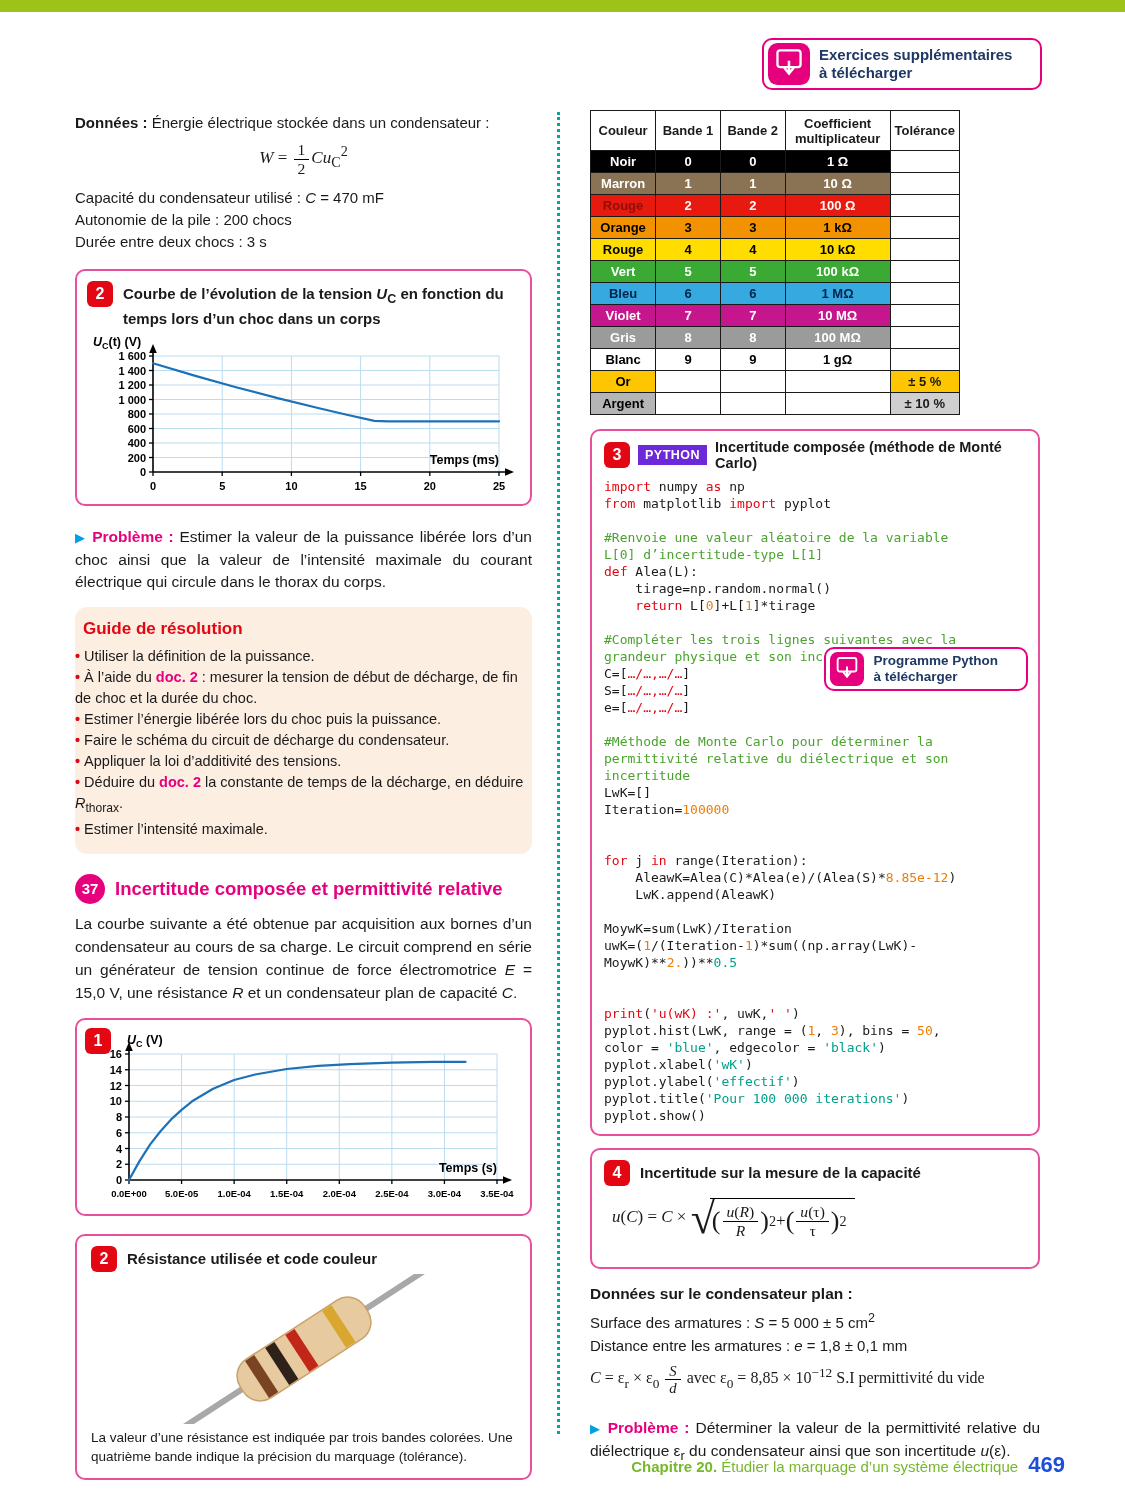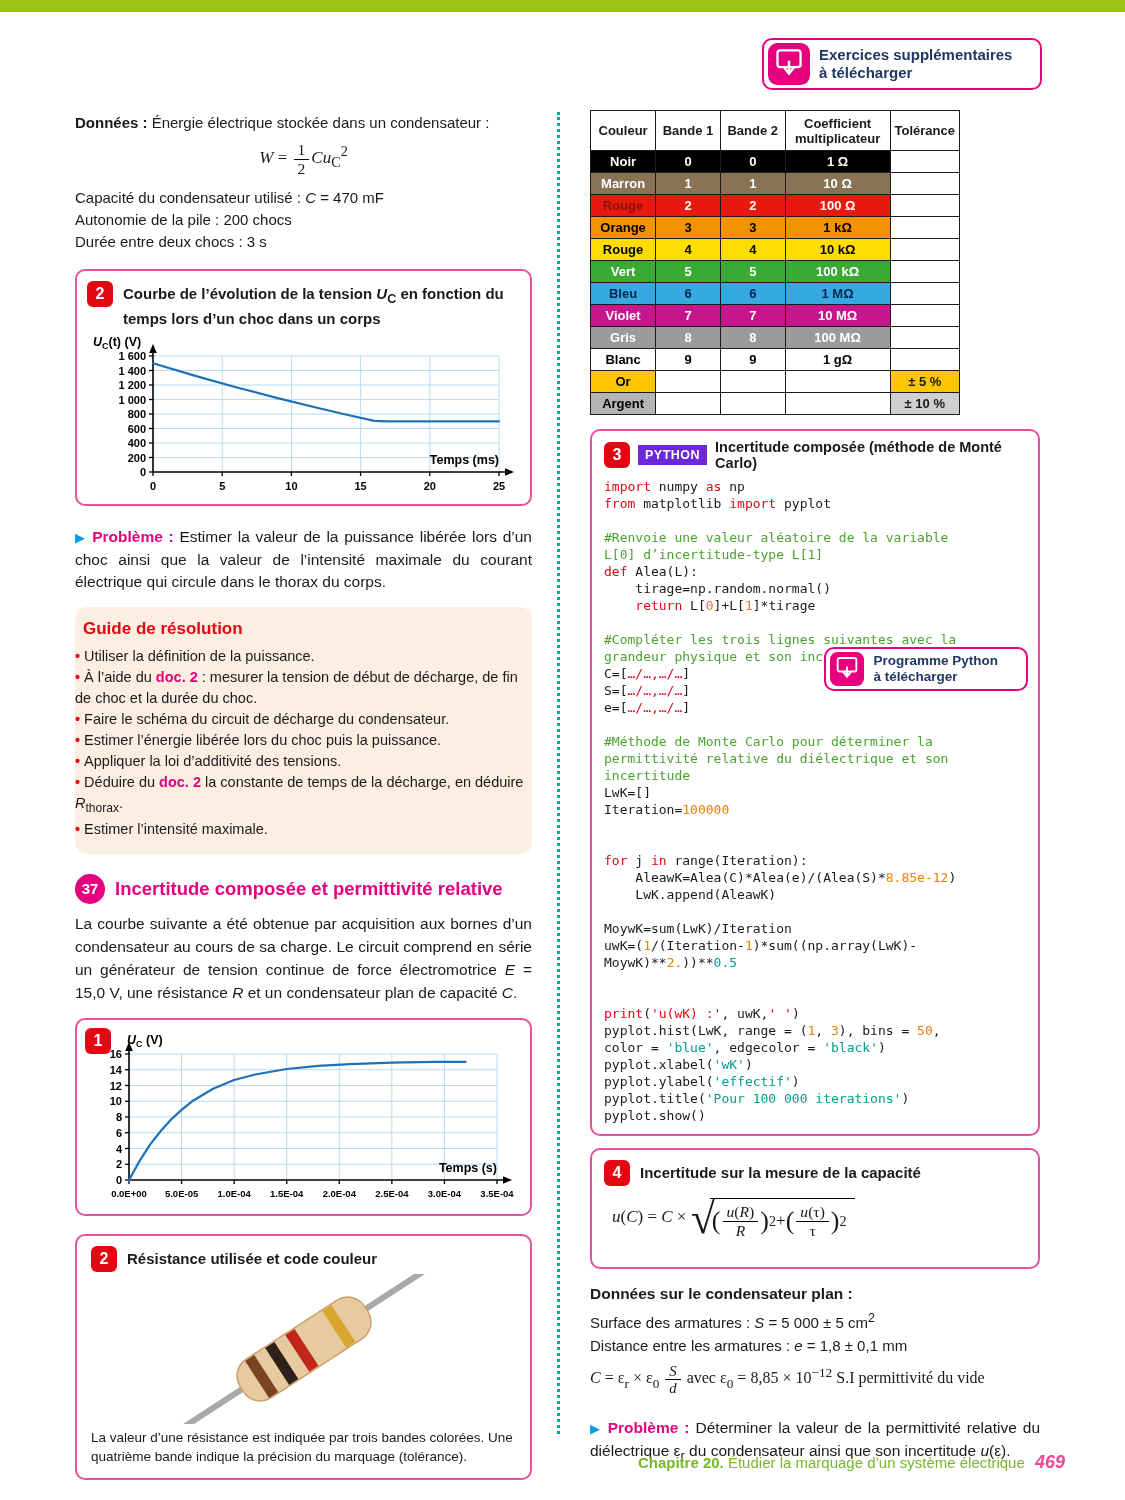--- a/index.html
+++ b/index.html
@@ -83,21 +83,21 @@
   #box-doc4{margin-top:12px;padding:10px 12px 16px;}
   #box-doc4 .formula{margin:12px 0 12px 8px;font-size:17px;}
 
   .cond-block{margin-top:16px;}
   .cond-heading{font-weight:bold;font-size:15.5px;margin-bottom:4px;}
   .cline{font-size:15px;line-height:23px;}
   .cond-formula{font-size:16px;margin-top:4px;}
 
   .footer{position:absolute;top:1452px;right:60px;font-size:15px;color:#76b82a;white-space:nowrap;}
   .footer .chap{font-weight:bold;}
-  .footer .pnum{color:#ec4899;font-weight:bold;font-size:18px;margin-left:6px;font-style:italic;}
+  .footer .pnum{color:#1d4ed8;font-weight:bold;font-size:22px;margin-left:6px;}
 </style>
 </head>
 <body>
 
 <div class="topbar"></div>
 
 <div class="dl-badge top-badge">
   <svg width="42" height="42" viewBox="0 0 40 40">
     <rect width="40" height="40" rx="9" fill="#e6007e"></rect>
     <rect x="9" y="7" width="22" height="16" rx="2.5" fill="none" stroke="#fff" stroke-width="2.2"></rect>
@@ -183,22 +183,22 @@
       </svg>
   </div>
 
   <p class="probleme"><span class="arr">▶</span> <span class="plabel">Problème :</span> <span>Estimer la valeur de la puissance libérée lors d’un choc ainsi que la valeur de l’intensité maximale du courant électrique qui circule dans le thorax du corps.</span></p>
 
   <div class="guide-box">
     <div class="guide-title">Guide de résolution</div>
     <ul id="guide-list">
         <li>Utiliser la définition de la puissance.</li>
         <li>À l’aide du <span class="doc-ref">doc. 2</span> : mesurer la tension de début de décharge, de fin de choc et la durée du choc.</li>
+        <li>Estimer l’énergie libérée lors du choc puis la puissance.</li>
         <li>Faire le schéma du circuit de décharge du condensateur.</li>
-        <li>Estimer l’énergie libérée lors du choc puis la puissance.</li>
         <li>Appliquer la loi d’additivité des tensions.</li>
         <li>Déduire du <span class="doc-ref">doc. 2</span> la constante de temps de la décharge, en déduire <i>R</i><sub>thorax</sub>.</li>
         <li>Estimer l’intensité maximale.</li>
       </ul>
   </div>
 
   <div class="ex-header">
     <span class="ex-num">37</span>
     <span class="ex-title">Incertitude composée et permittivité relative</span>
   </div>

